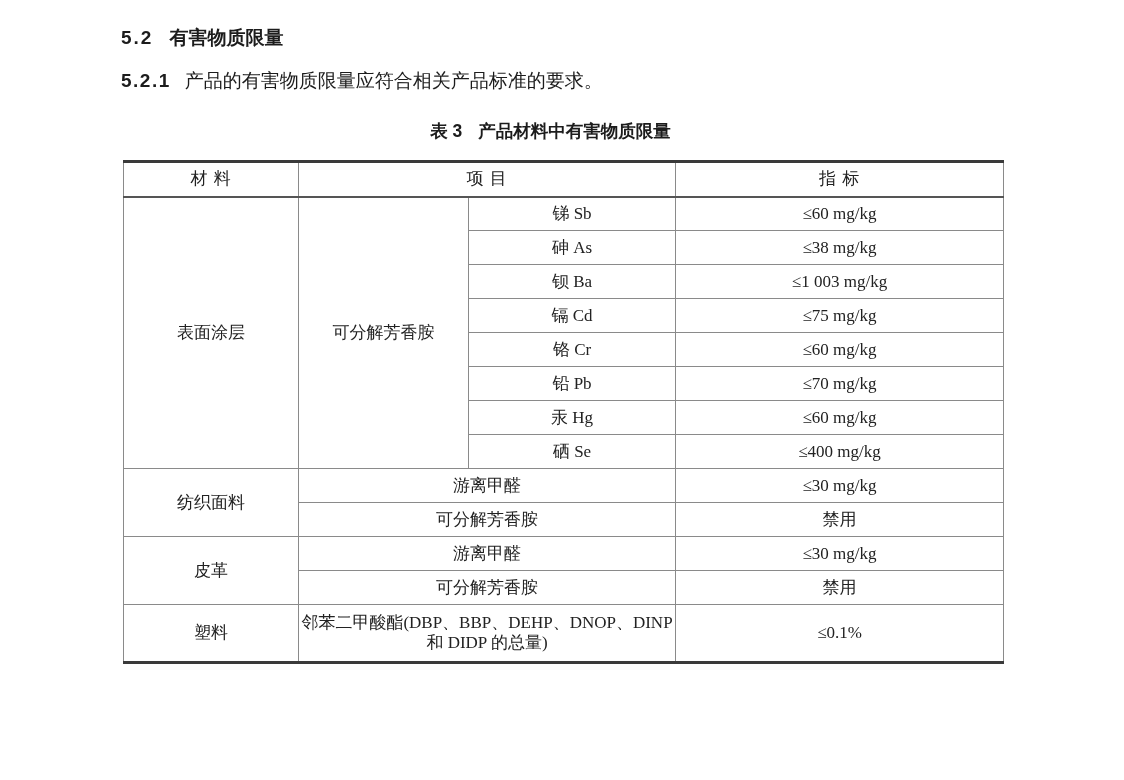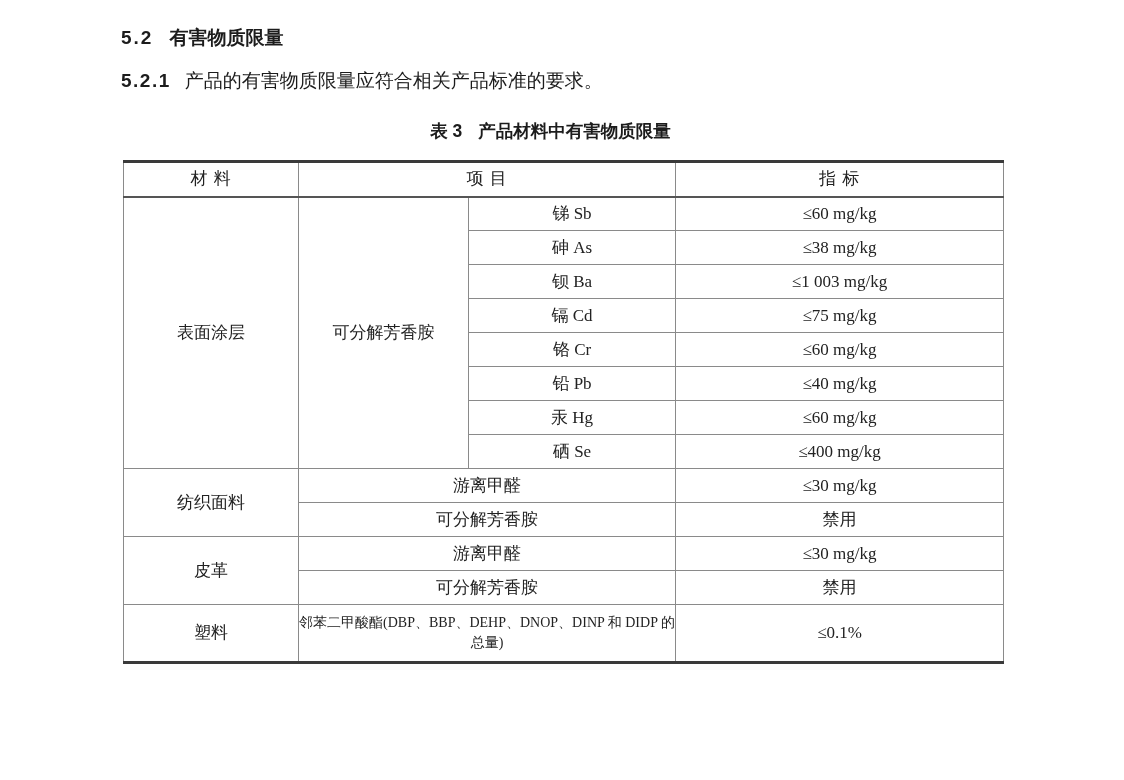--- a/index.html
+++ b/index.html
@@ -73,21 +73,21 @@
     font-weight: normal;
     height: 35px;
     border-bottom: 2px solid #555555;
     letter-spacing: 1px;
   }
   table.limits tbody tr.r td { height: 34px; }
   table.limits tbody tr.plastic-row td { height: 58px; }
   td.item-left {
     text-align: left;
     padding: 3px 4px 3px 12px;
-    font-size: 14px;
+    font-size: 17px;
     line-height: 26px;
   }
 </style>
 </head>
 <body>
 
 <div class="page">
 
   <h2 class="heading"><span class="num">5.2</span><span>有害物质限量</span></h2>
 
@@ -129,21 +129,21 @@
       <tr class="r">
         <td>镉 Cd</td>
         <td>≤75 mg/kg</td>
       </tr>
       <tr class="r">
         <td>铬 Cr</td>
         <td>≤60 mg/kg</td>
       </tr>
       <tr class="r">
         <td>铅 Pb</td>
-        <td>≤40 mg/kg</td>
+        <td>≤70 mg/kg</td>
       </tr>
       <tr class="r">
         <td>汞 Hg</td>
         <td>≤60 mg/kg</td>
       </tr>
       <tr class="r">
         <td>硒 Se</td>
         <td>≤400 mg/kg</td>
       </tr>
 

